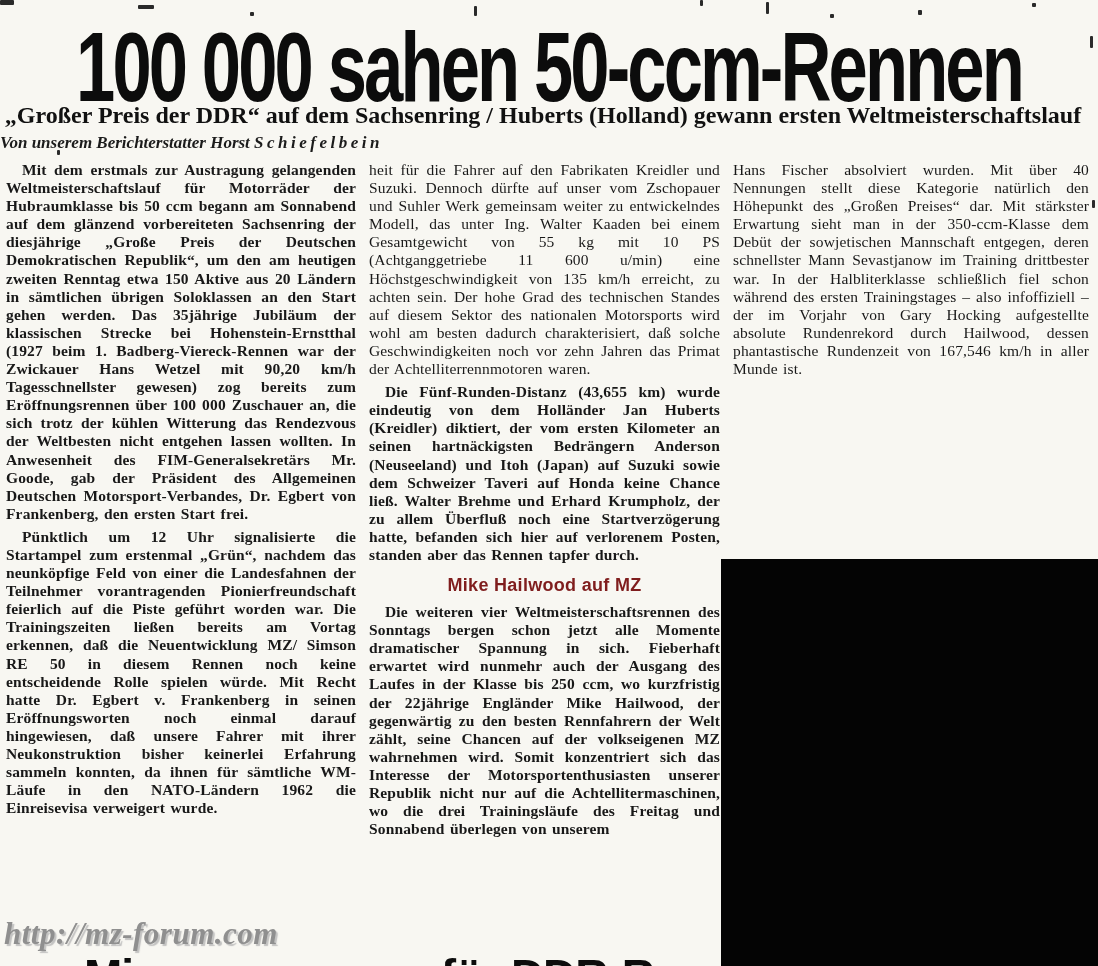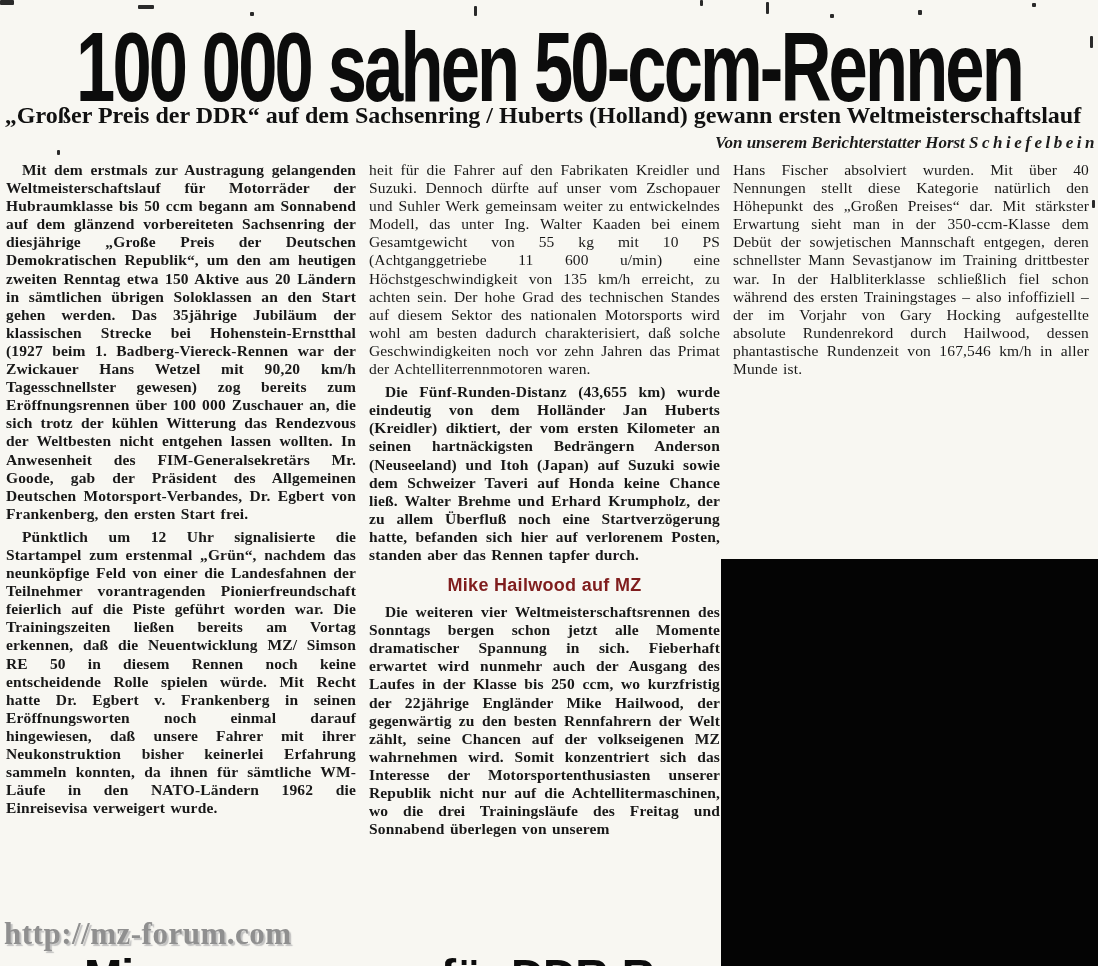--- a/index.html
+++ b/index.html
@@ -28,21 +28,21 @@
     position:absolute;top:101px;left:0;right:12px;
     text-align:center;
     font-family:"Liberation Serif", serif;
     font-weight:bold;
     font-size:24px;line-height:1.2;
     color:#111;
     white-space:nowrap;
   }
   .byline{
     position:absolute;top:133px;left:0;right:0;
-    text-align:right;
+    text-align:left;
     font-style:italic;font-weight:bold;
     font-size:17px;color:#1b1b1b;
   }
   .byline .spaced{letter-spacing:3.5px;}
   
   .columns{
     position:absolute;left:6px;top:161px;
     display:grid;
     grid-template-columns:350px 351px 356px;
     column-gap:13px;
@@ -68,21 +68,21 @@
   
   .blackbox{
     position:absolute;left:721px;top:559px;
     width:377px;height:407px;
     background:#040404;
   }
   
   .watermark{
     position:absolute;left:4px;top:916px;
     font-family:"Liberation Serif", serif;
-    font-weight:bold;
+    font-style:italic;font-weight:bold;
     font-size:31px;letter-spacing:0.5px;
     color:#8f8f8f;
     text-shadow:2px 2px 1px rgba(185,185,185,0.85);
     z-index:5;
   }
   
   .cutoff{
     position:absolute;left:84px;top:953px;
     width:680px;height:13px;
     overflow:hidden;z-index:4;

